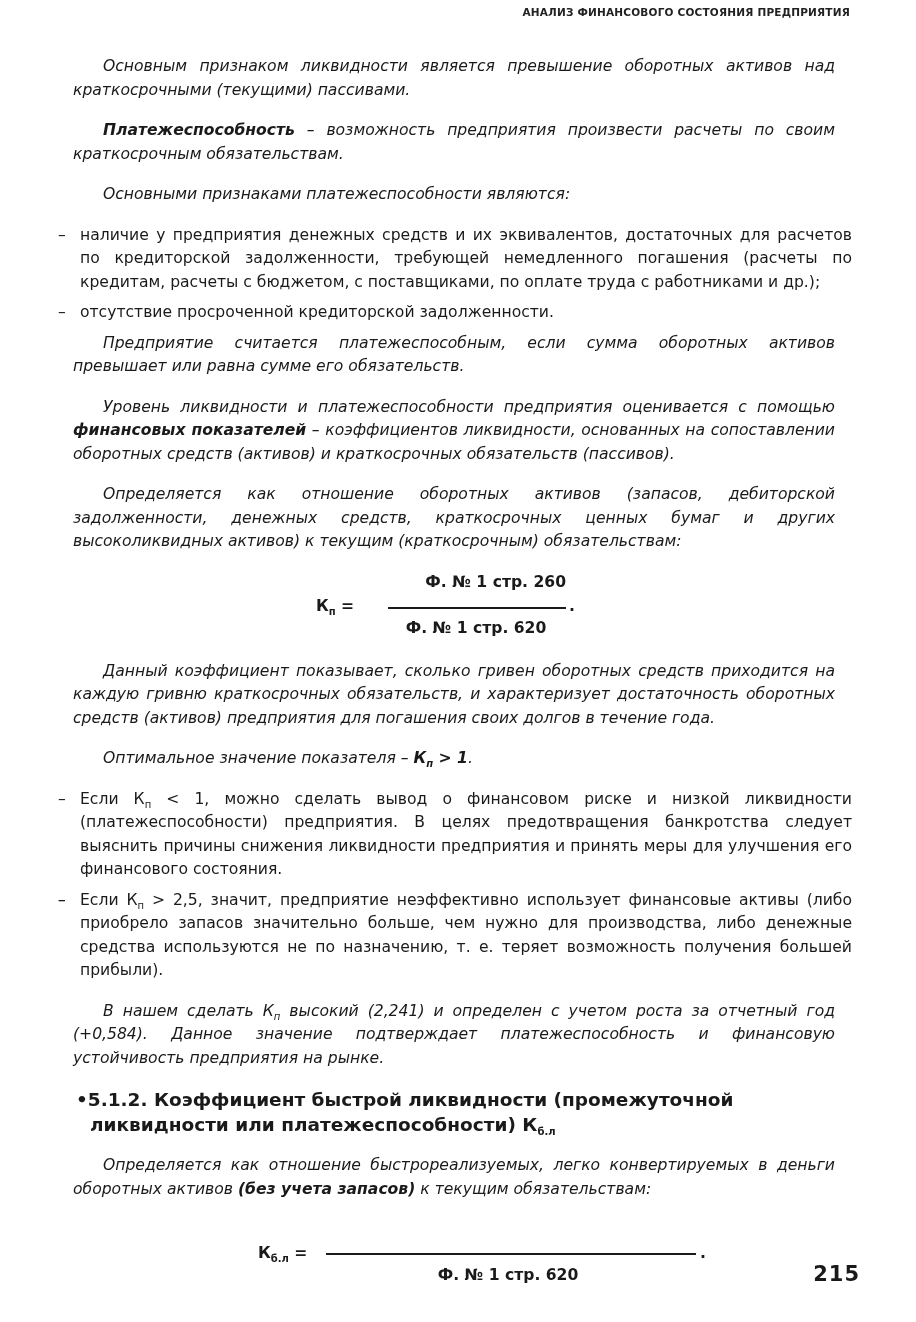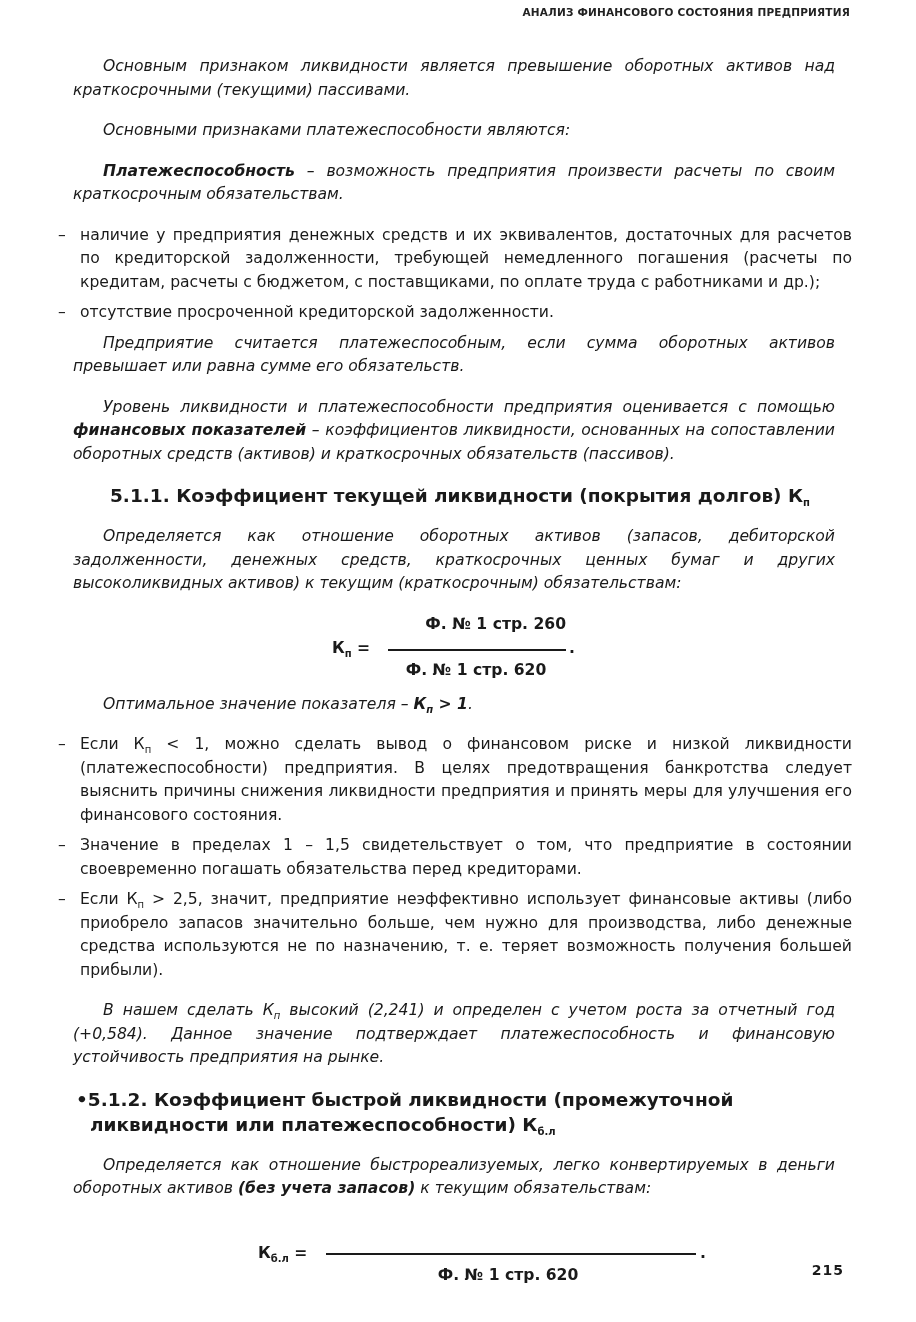--- a/index.html
+++ b/index.html
@@ -31,64 +31,64 @@
   sub { font-size: 10px; vertical-align: -4px; line-height: 0; }
   .formula {
     position: relative; height: 72px; margin: 6px 0 8px 0;
     font-weight: bold; font-size: 15.6px;
   }
   .f-lhs { position: absolute; top: 24px; }
   .f-num, .f-den { position: absolute; text-align: center; }
   .f-line { position: absolute; height: 0; border-top: 2px solid #1a1a1a; }
   .f-dot { position: absolute; }
   .page-number {
-    position: absolute; right: 72px; top: 1262px;
-    font-weight: bold; font-size: 14px; letter-spacing: 1px;
+    position: absolute; right: 56px; top: 1262px;
+    font-weight: bold; font-size: 21px; letter-spacing: 1px;
   }
 </style>
 </head>
 <body>
 
 <div class="running-head">АНАЛИЗ ФИНАНСОВОГО СОСТОЯНИЯ ПРЕДПРИЯТИЯ</div>
 
 <div class="content">
 
   <p class="indent">Основным признаком ликвидности является превышение оборотных активов над краткосрочными (текущими) пассивами.</p>
 
+  <p class="indent gap"><b>Платежеспособность</b><span> – возможность предприятия произвести расчеты по своим краткосрочным обязательствам.</span></p>
+
   <p class="indent gap">Основными признаками платежеспособности являются:</p>
-
-  <p class="indent gap"><b>Платежеспособность</b><span> – возможность предприятия произвести расчеты по своим краткосрочным обязательствам.</span></p>
 
   <ul class="dash">
     <li><span class="dash-mark">–</span><span>наличие у предприятия денежных средств и их эквивалентов, достаточных для расчетов по кредиторской задолженности, требующей немедленного погашения (расчеты по кредитам, расчеты с бюджетом, с поставщиками, по оплате труда с работниками и др.);</span></li>
     <li><span class="dash-mark">–</span><span>отсутствие просроченной кредиторской задолженности.</span></li>
   </ul>
 
   <p class="indent gap">Предприятие считается платежеспособным, если сумма оборотных активов превышает или равна сумме его обязательств.</p>
 
   <p class="indent gap-s"><span>Уровень ликвидности и платежеспособности предприятия оценивается с помощью </span><b>финансовых показателей</b><span> – коэффициентов ликвидности, основанных на сопоставлении оборотных средств (активов) и краткосрочных обязательств (пассивов).</span></p>
 
-  <div class="heading"><span>5.1.1. Коэффициент текущей ликвидности (покрытия долгов) К</span><sub>п</sub></div>
 
   <p class="indent">Определяется как отношение оборотных активов (запасов, дебиторской задолженности, денежных средств, краткосрочных ценных бумаг и других высоколиквидных активов) к текущим (краткосрочным) обязательствам:</p>
 
   <div class="formula">
-    <span class="f-lhs" style="left:276px;"><span>К</span><sub>п</sub> <span>=</span></span>
+    <span class="f-lhs" style="left:260px;"><span>К</span><sub>п</sub> <span>=</span></span>
     <span class="f-num" style="left:330px; width:180px; top:0;text-align:right;">Ф. № 1 стр. 260</span>
     <span class="f-line" style="left:332px; width:178px; top:36px;"></span>
     <span class="f-dot" style="left:513px; top:24px;">.</span>
     <span class="f-den" style="left:330px; width:180px; top:46px;">Ф. № 1 стр. 620</span>
   </div>
 
+  <p class="indent">Данный коэффициент показывает, сколько гривен оборотных средств приходится на каждую гривню краткосрочных обязательств, и характеризует достаточность оборотных средств (активов) предприятия для погашения своих долгов в течение года.</p>
 
   <p class="indent gap"><span>Оптимальное значение показателя – </span><b><span>К</span><sub>п</sub><span> &gt; 1</span></b><span>.</span></p>
 
   <ul class="dash">
     <li><span class="dash-mark">–</span><span>Если К</span><sub>п</sub><span> &lt; 1, можно сделать вывод о финансовом риске и низкой ликвидности (платежеспособности) предприятия. В целях предотвращения банкротства следует выяснить причины снижения ликвидности предприятия и принять меры для улучшения его финансового состояния.</span></li>
-    <li><span class="dash-mark">–</span><span>Значение в пределах 1 – 1,5 свидетельствует о том, что предприятие в состоянии своевременно погашать обязательства перед кредиторами.</span></li>
+    <li><span class="dash-mark">–</span></li>
     <li><span class="dash-mark">–</span><span>Если К</span><sub>п</sub><span> &gt; 2,5, значит, предприятие неэффективно использует финансовые активы (либо приобрело запасов значительно больше, чем нужно для производства, либо денежные средства используются не по назначению, т. е. теряет возможность получения большей прибыли).</span></li>
   </ul>
 
   <p class="indent"><span>В нашем сделать К</span><sub>п</sub><span> высокий (2,241) и определен с учетом роста за отчетный год (+0,584). Данное значение подтверждает платежеспособность и финансовую устойчивость предприятия на рынке.</span></p>
 
   <div class="heading heading2"><span>•5.1.2. Коэффициент быстрой ликвидности (промежуточной ликвидности или платежеспособности) К</span><sub>б.л</sub></div>
 
   <p class="indent"><span>Определяется как отношение быстрореализуемых, легко конвертируемых в деньги оборотных активов </span><b>(без учета запасов)</b><span> к текущим обязательствам:</span></p>
 
   <div class="formula">

